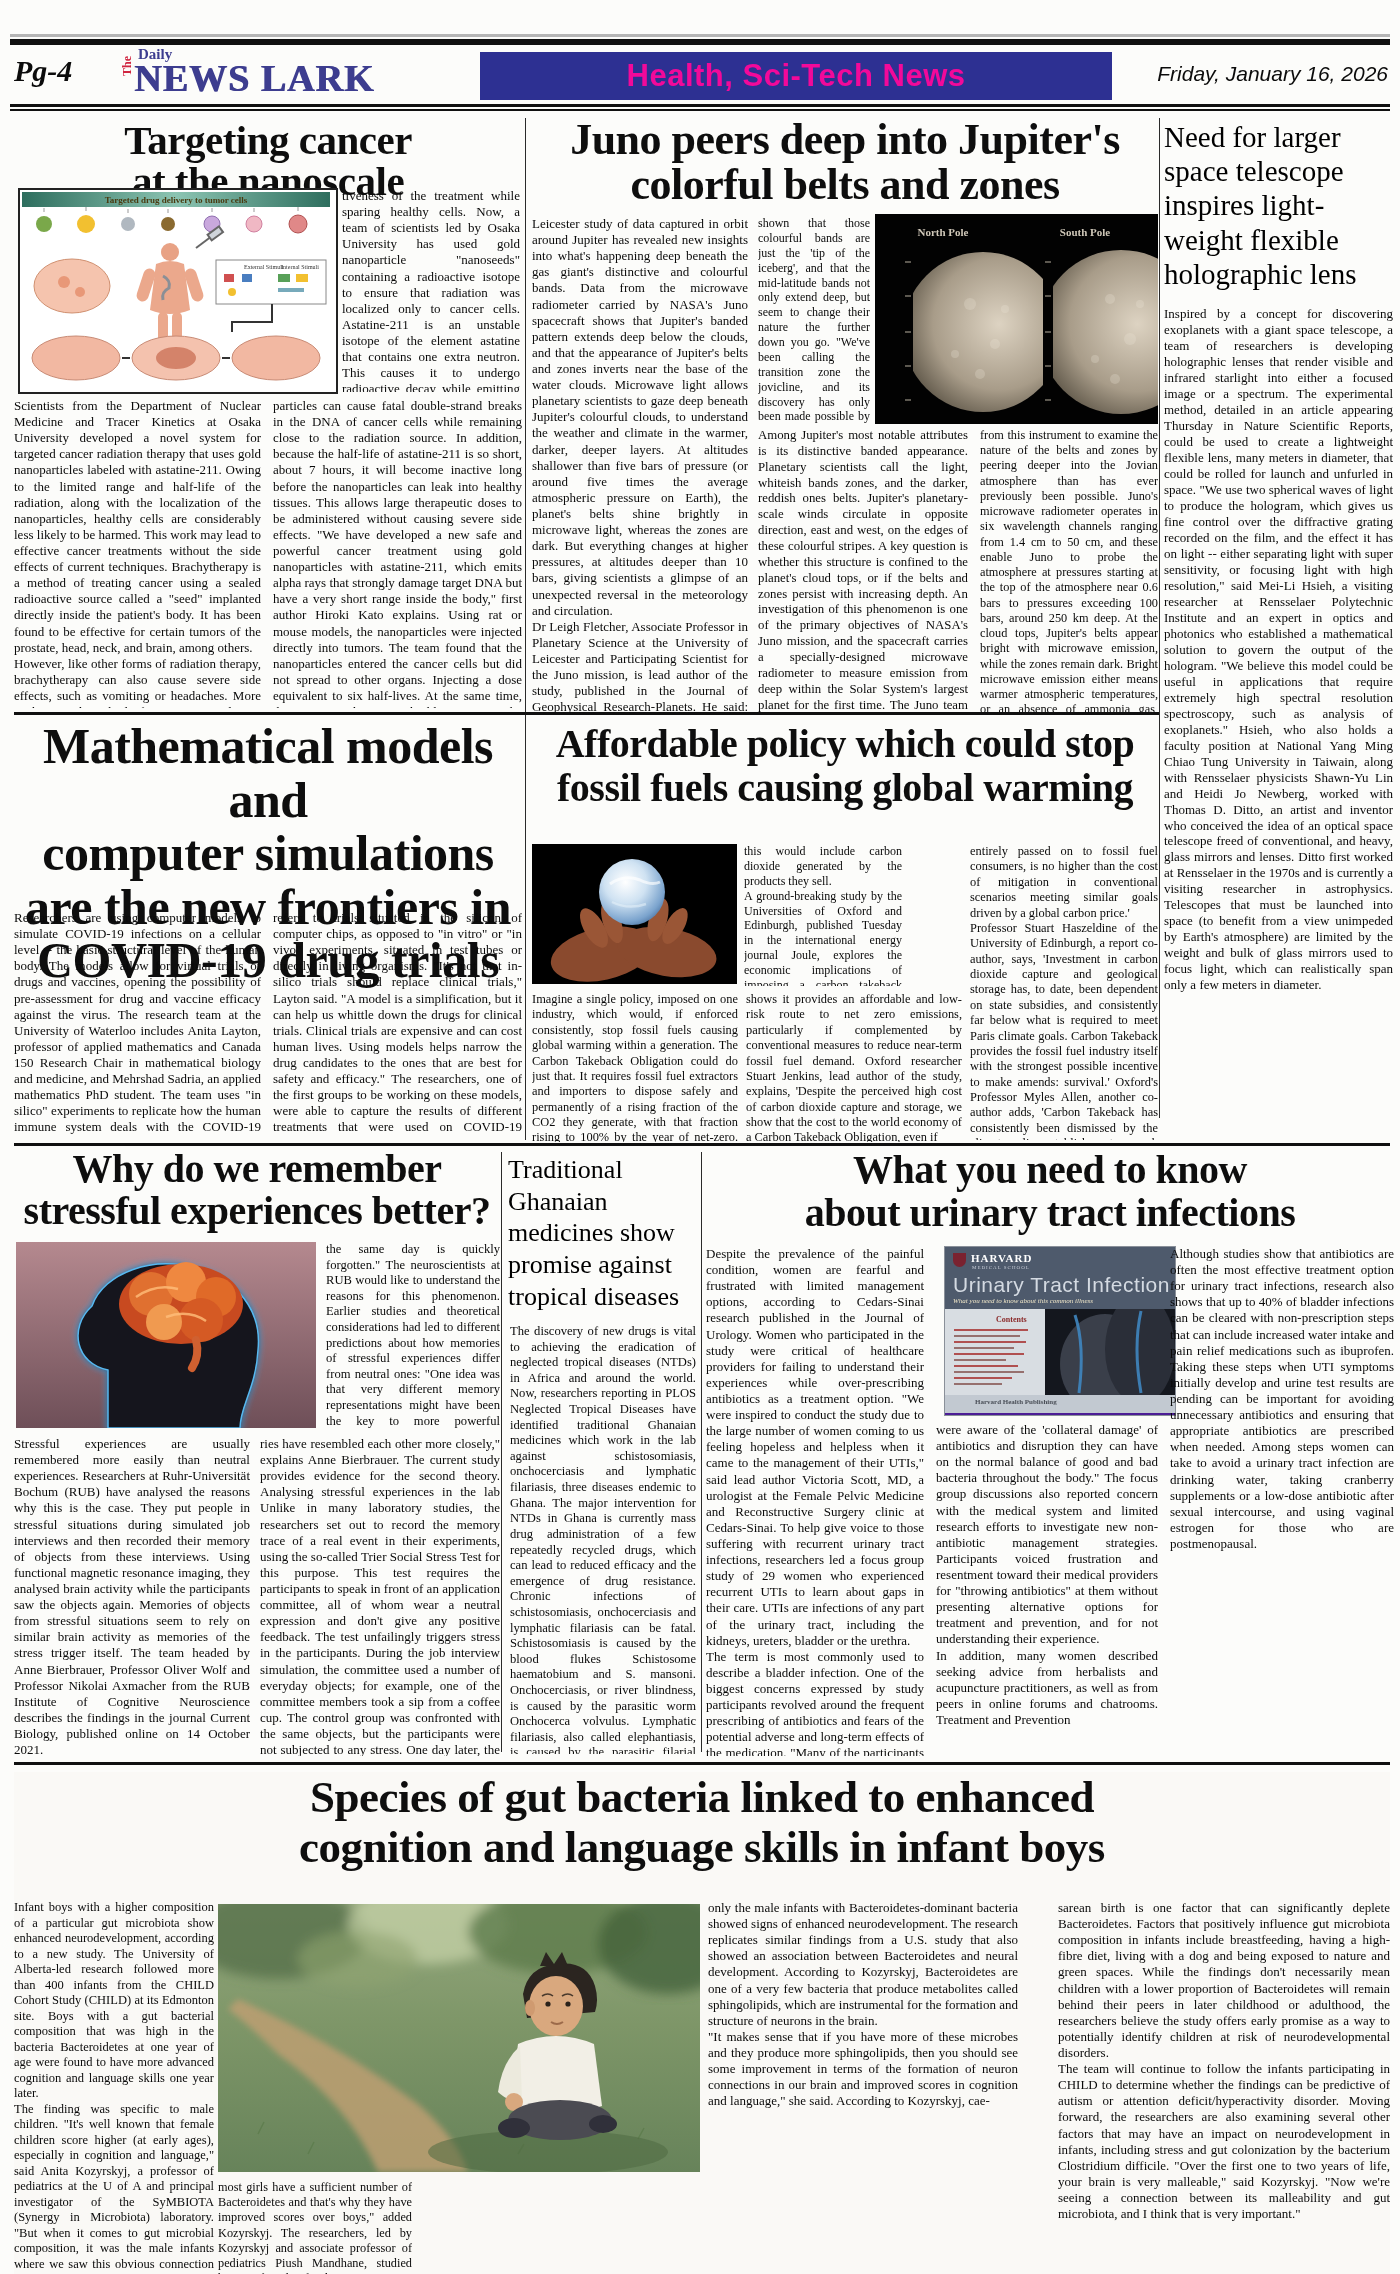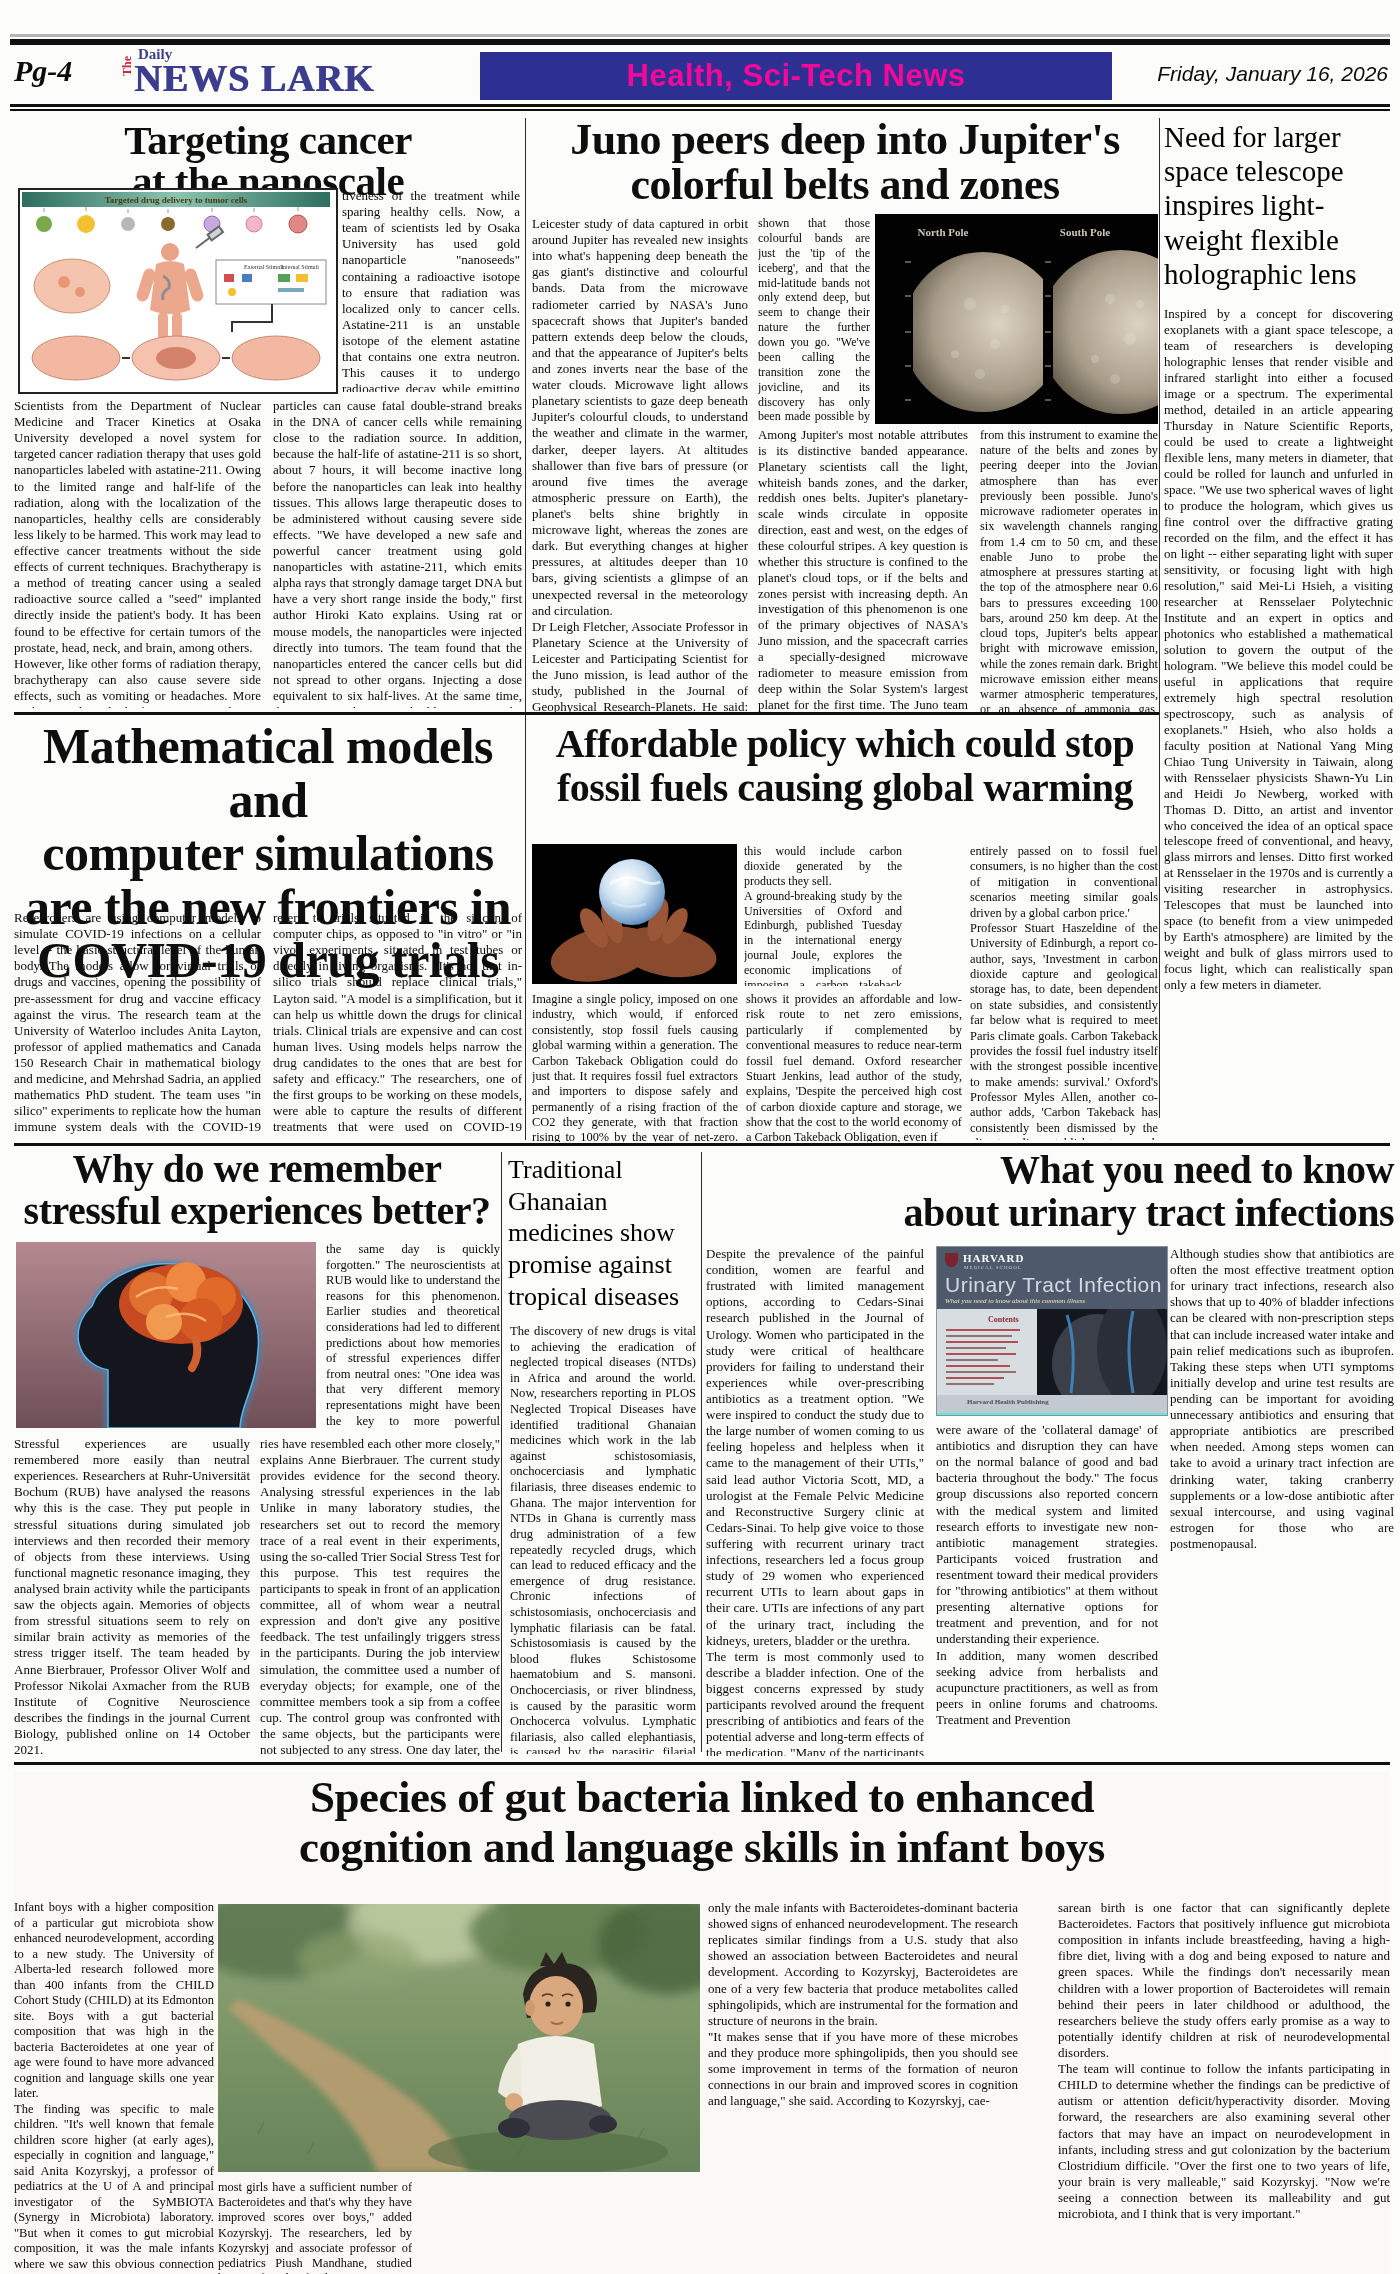--- a/index.html
+++ b/index.html
@@ -295,27 +295,27 @@
   <div class="abs" style="left:508px;top:1146px;width:190px;height:610px;">
     <div class="headline-light" style="position:absolute;top:8px;width:100%;font-size:26px;line-height:1.22;">Traditional
 Ghanaian
 medicines show
 promise against
 tropical diseases</div>
     <div class="bodytxt" style="position:absolute;left:2px;top:178px;width:186px;height:430px;font-size:12.6px;">The discovery of new drugs is vital to achieving the eradication of neglected tropical diseases (NTDs) in Africa and around the world. Now, researchers reporting in PLOS Neglected Tropical Diseases have identified traditional Ghanaian medicines which work in the lab against schistosomiasis, onchocerciasis and lymphatic filariasis, three diseases endemic to Ghana. The major intervention for NTDs in Ghana is currently mass drug administration of a few repeatedly recycled drugs, which can lead to reduced efficacy and the emergence of drug resistance. Chronic infections of schistosomiasis, onchocerciasis and lymphatic filariasis can be fatal. Schistosomiasis is caused by the blood flukes Schistosome haematobium and S. mansoni. Onchocerciasis, or river blindness, is caused by the parasitic worm Onchocerca volvulus. Lymphatic filariasis, also called elephantiasis, is caused by the parasitic filarial worm Wuchereria bancrofti.</div>
   </div>
 
   <div class="abs" style="left:706px;top:1146px;width:688px;height:610px;">
-    <div class="headline" style="position:absolute;top:2px;width:100%;font-size:40px;line-height:1.08;text-align:right;">What you need to know
+    <div class="headline" style="position:absolute;top:2px;width:100%;font-size:40px;line-height:1.08;">What you need to know
 about urinary tract infections</div>
 
     <div class="bodytxt" style="position:absolute;left:0;top:100px;width:218px;height:510px;">Despite the prevalence of the painful condition, women are fearful and frustrated with limited management options, according to Cedars-Sinai research published in the Journal of Urology. Women who participated in the study were critical of healthcare providers for failing to understand their experiences while over-prescribing antibiotics as a treatment option. "We were inspired to conduct the study due to the large number of women coming to us feeling hopeless and helpless when it came to the management of their UTIs," said lead author Victoria Scott, MD, a urologist at the Female Pelvic Medicine and Reconstructive Surgery clinic at Cedars-Sinai. To help give voice to those suffering with recurrent urinary tract infections, researchers led a focus group study of 29 women who experienced recurrent UTIs to learn about gaps in their care. UTIs are infections of any part of the urinary tract, including the kidneys, ureters, bladder or the urethra.
 The term is most commonly used to describe a bladder infection. One of the biggest concerns expressed by study participants revolved around the frequent prescribing of antibiotics and fears of the potential adverse and long-term effects of the medication. "Many of the participants were aware of the risks of bacteria developing resistance to antibiotics," Scott said. "They also</div>
 
-    <div class="imgbox" style="left:230px;top:100px;width:230px;height:168px;border:1px solid #8a9099;background:#5eead4;">
+    <div class="imgbox" style="left:238px;top:100px;width:230px;height:168px;border:1px solid #8a9099;background:#4c1d95;">
       <div style="position:relative;width:100%;height:62px;background:#4e5a6c;">
         <div style="position:absolute;left:8px;top:6px;width:13px;height:14px;background:#7a2230;border-radius:0 0 7px 7px;"></div>
         <div style="position:absolute;left:26px;top:5px;color:#fff;font-weight:bold;font-size:11px;letter-spacing:1px;font-family:'Liberation Serif',serif;">HARVARD</div>
         <div style="position:absolute;left:27px;top:18px;color:#c6ccd6;font-size:5px;letter-spacing:1px;">MEDICAL SCHOOL</div>
         <div style="position:absolute;left:8px;top:26px;color:#d4dae2;font-size:21px;font-family:Liberation Sans, sans-serif;letter-spacing:0.5px;white-space:nowrap;">Urinary Tract Infection</div>
         <div style="position:absolute;left:8px;top:50px;color:#efe6c8;font-size:7px;font-style:italic;">What you need to know about this common illness</div>
       </div>
       <div style="position:relative;width:100%;height:86px;display:flex;">
         <div style="width:100px;background:#d8dde2;position:relative;">
           <div style="position:absolute;left:9px;top:6px;color:#8a2a2a;font-weight:bold;font-size:8px;padding-left:42px;">Contents</div>

